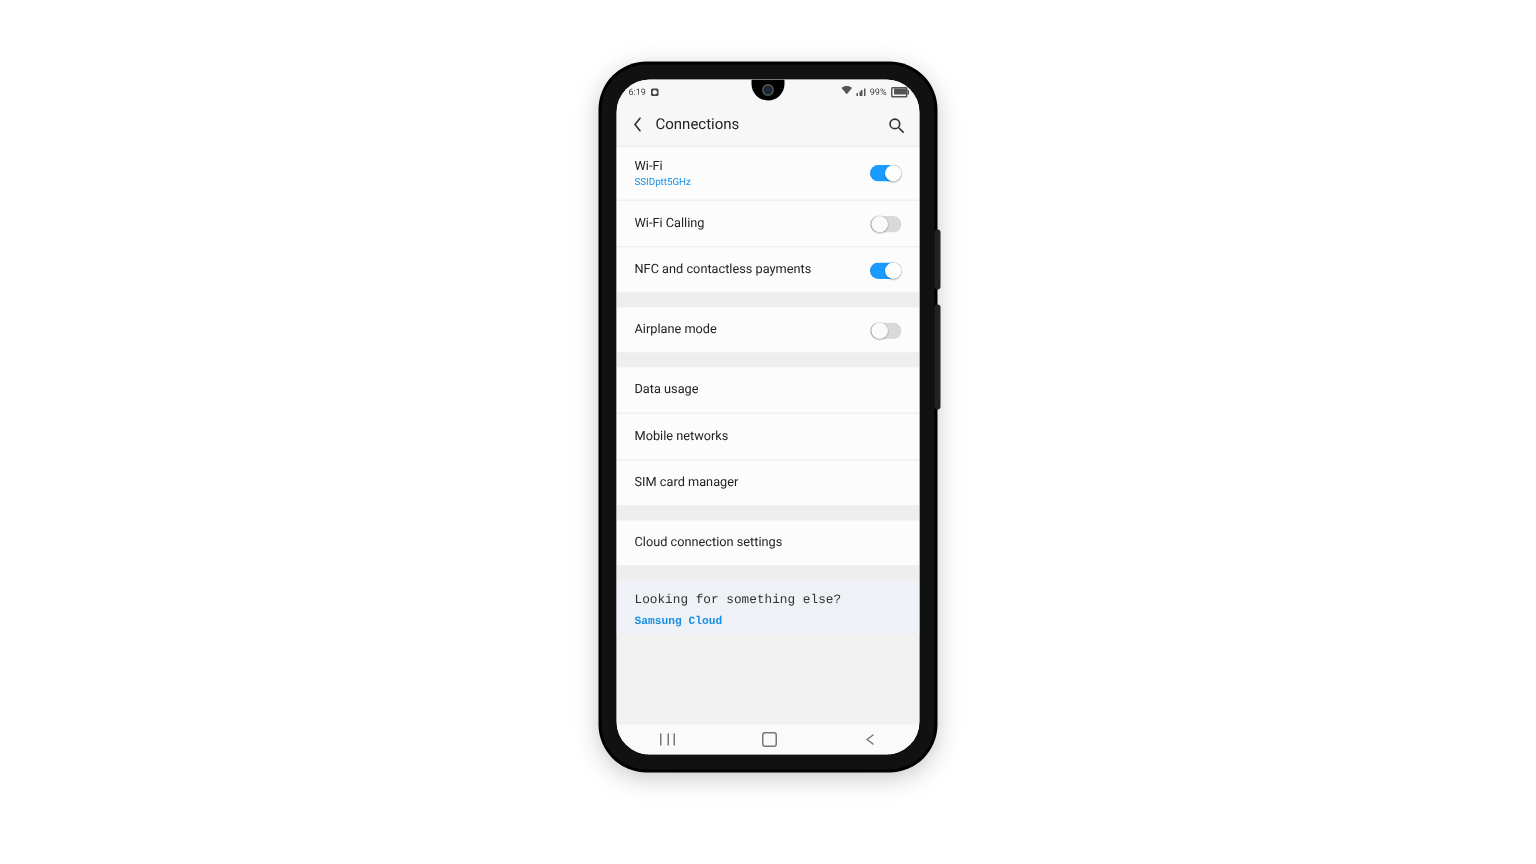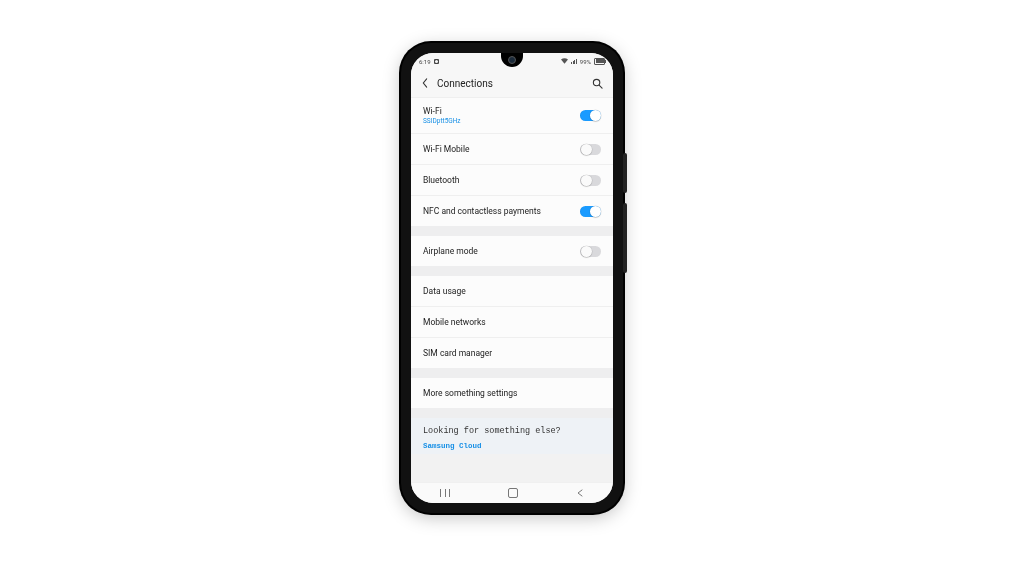--- a/index.html
+++ b/index.html
@@ -152,27 +152,21 @@
           <div class="row">
             <div class="lbl">
               <span>Wi-Fi</span>
               <span class="sub">SSIDptt5GHz</span>
             </div>
             <span class="tg on">
                 <span class="knob"></span>
               </span>
           </div>
           <div class="row">
-            <span>Wi-Fi Mobile</span>
-            <span class="tg off">
-                <span class="knob"></span>
-              </span>
-          </div>
-          <div class="row">
-            <span>Bluetooth</span>
+            <span>Wi-Fi Calling</span>
             <span class="tg off">
                 <span class="knob"></span>
               </span>
           </div>
           <div class="row">
             <span>NFC and contactless payments</span>
             <span class="tg on">
                 <span class="knob"></span>
               </span>
           </div>
@@ -200,21 +194,21 @@
           </div>
           <div class="row">
             <span>SIM card manager</span>
           </div>
         </div>
 
         <div class="gap"></div>
 
         <div class="group">
           <div class="row">
-            <span>More something settings</span>
+            <span>Cloud connection settings</span>
           </div>
         </div>
 
         <div class="gap"></div>
 
         <div class="hint">
           <div class="q">Looking for something else?</div>
           <div class="lnk">Samsung Cloud</div>
         </div>
       </div>

